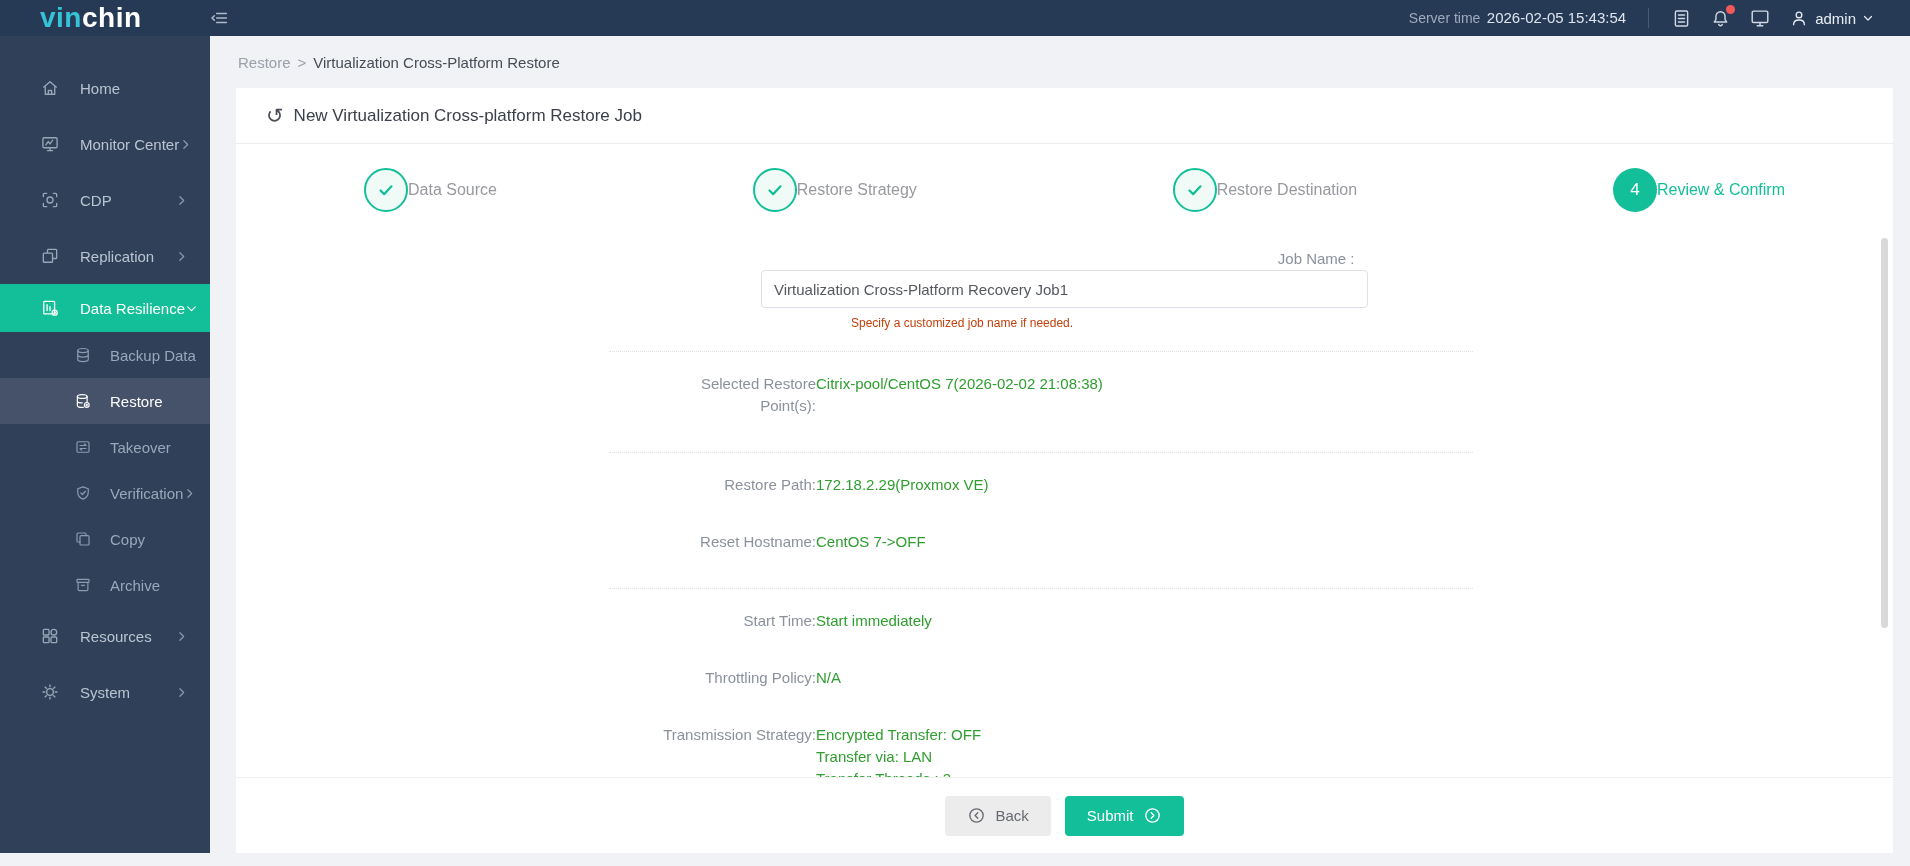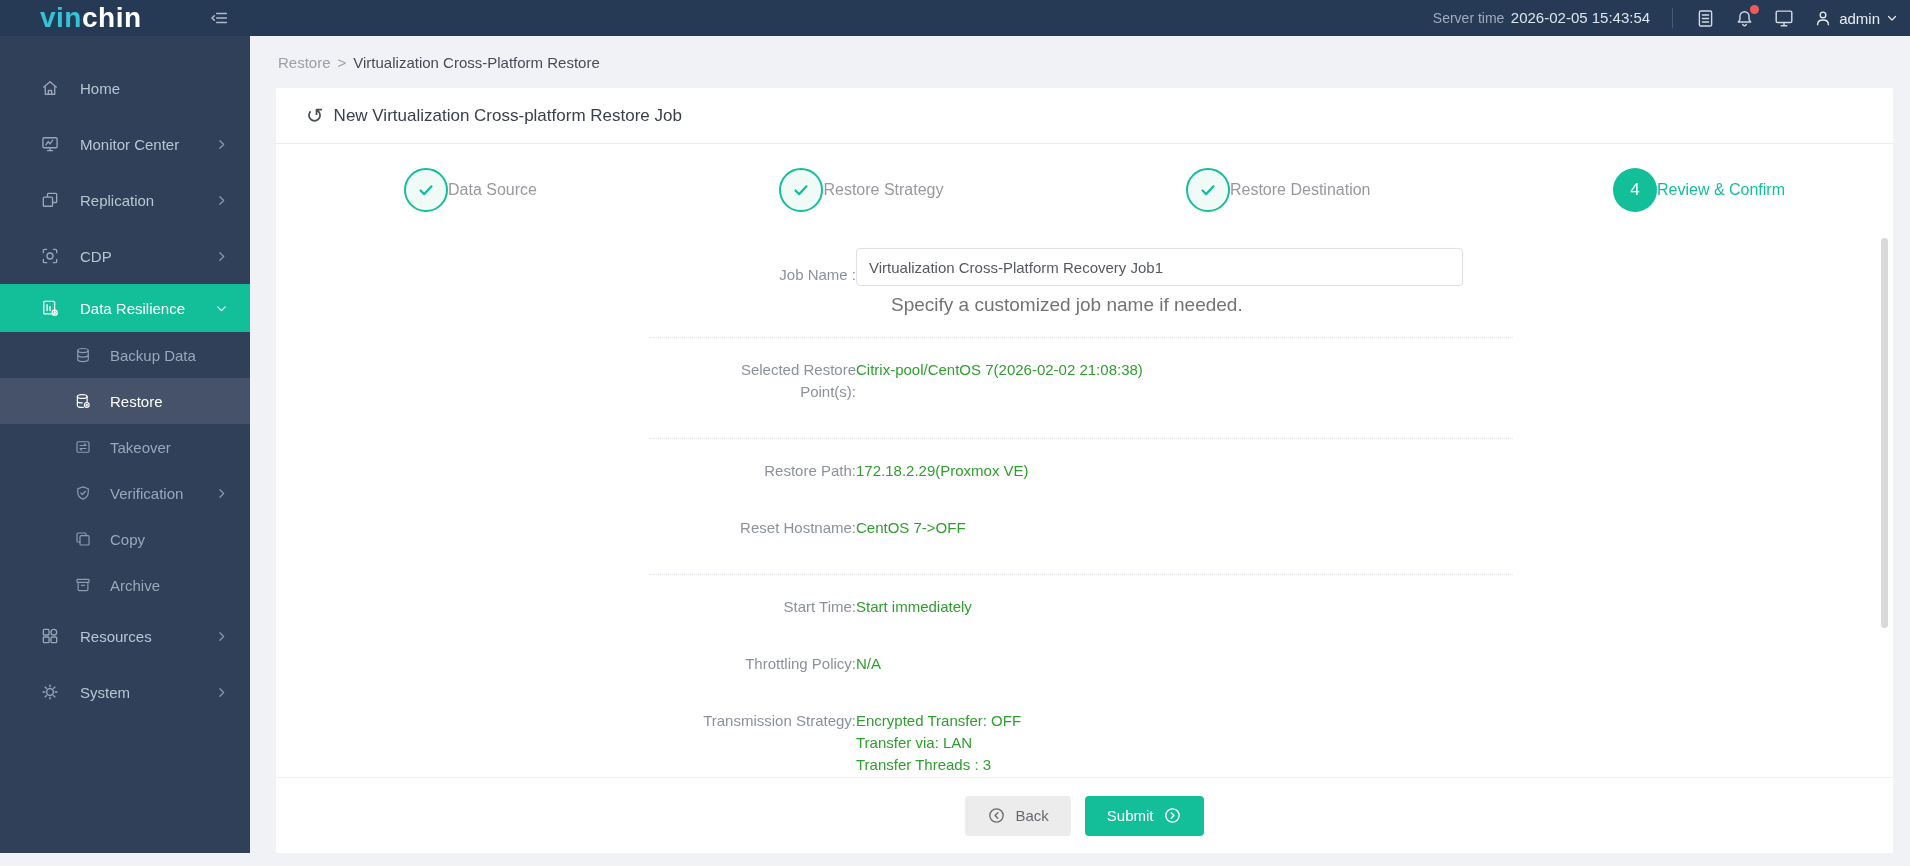--- a/index.html
+++ b/index.html
@@ -6,31 +6,31 @@
   html,body { width:1910px; height:866px; overflow:hidden; }
   body { font-family:"Liberation Sans", sans-serif; background:#f0f2f5; color:#333; }
 
   
   .topbar { height:36px; background:#273a55; display:flex; align-items:center; color:#cdd6e2; }
   .topbar-left { width:250px; display:flex; align-items:center; justify-content:space-between; padding:0 20px 0 40px; flex:none; }
   .logo { font-size:28px; font-weight:bold; letter-spacing:.5px; line-height:1; }
   .logo .lg1 { color:#35c3d7; }
   .logo .lg2 { color:#ffffff; }
   .collapse-btn { color:#aeb9c9; cursor:pointer; display:flex; }
-  .topbar-right { flex:1; display:flex; align-items:center; justify-content:flex-end; padding-right:12px; gap:18px; }
+  .topbar-right { flex:1; display:flex; align-items:center; justify-content:flex-end; padding-right:36px; gap:18px; }
   .server-time-label { color:#9fabbc; font-size:14px; }
   .server-time-value { color:#dde4ee; font-size:15px; margin-left:2px; }
   .tb-divider { width:1px; height:20px; background:#4a5a72; margin:0 4px; }
   .tb-icon { position:relative; color:#cfd8e4; display:flex; cursor:pointer; }
   .badge-dot { position:absolute; top:-3px; right:-4px; width:9px; height:9px; border-radius:50%; background:#f25a5a; }
   .user-chip { display:flex; align-items:center; gap:6px; color:#e8edf4; font-size:15px; cursor:pointer; }
 
   
   .main { display:flex; height:817px; }
-  .sidebar { width:250px; flex:none; background:#2f4058; padding-top:24px; overflow:hidden; }
+  .sidebar { width:210px; flex:none; background:#2f4058; padding-top:24px; overflow:hidden; }
   .content { flex:1; display:flex; flex-direction:column; min-width:0; }
 
   
   .nav-item { height:56px; display:flex; align-items:center; padding:0 22px 0 40px; color:#bac4d2; font-size:15px; cursor:pointer; }
   .nav-item .nav-icon { width:22px; display:flex; color:#9aa6b8; margin-right:18px; flex:none; }
   .nav-item .nav-label { flex:1; white-space:nowrap; }
   .nav-item .nav-chevron { color:#8d99ac; display:flex; }
   .nav-item.open { background:#13bf99; color:#ffffff; height:48px; }
   .nav-item.open .nav-icon, .nav-item.open .nav-chevron { color:#ffffff; }
   .nav-sub { height:46px; display:flex; align-items:center; padding:0 22px 0 74px; color:#9aa7ba; font-size:15px; cursor:pointer; }
@@ -61,23 +61,23 @@
   .step-label { font-size:16px; }
   .step.done .step-label { color:#97999e; }
   .step.active .step-label { color:#13bf99; }
 
   
   .form-scroll { flex:1; position:relative; overflow:hidden; padding-top:12px; }
   .frow { display:flex; align-items:flex-start; margin-bottom:35px; }
   .flabel { width:580px; flex:none; text-align:right; color:#8b919c; font-size:15px; line-height:22px; padding-left:405px; }
   .fvalue { font-size:15px; line-height:22px; }
   .green { color:#2f9e2f; }
-  .job-row { margin-bottom:0; align-items:flex-end; }
+  .job-row { margin-bottom:0; align-items:center;flex-direction:column; }
   .job-input { width:607px; height:38px; border:1px solid #dcdfe6; border-radius:4px; padding:0 12px; font-size:15px; color:#55595f; font-family:"Liberation Sans",sans-serif; outline:none; }
-  .hint { margin:8px 0 0 615px; font-size:19px; color:#737373; }
+  .hint { margin:8px 0 0 615px; font-size:12px; color:#c2410c; }
   .fsep { border-top:1px dotted #dfe2e6; margin:21px 0 21px 373px; width:864px; }
   .scroll-thumb { position:absolute; top:2px; right:5px; width:7px; height:390px; border-radius:4px; background:#d9d9d9; cursor:pointer; }
 
   
   .footer { height:76px; flex:none; border-top:1px solid #f0f0f0; display:flex; align-items:center; justify-content:center; gap:14px; background:#ffffff; }
   .btn { height:40px; display:inline-flex; align-items:center; gap:9px; padding:0 22px; border:none; border-radius:4px; font-size:15px; cursor:pointer; font-family:"Liberation Sans",sans-serif; }
   .btn-back { background:#ececec; color:#666a70; }
   .btn-submit { background:#13bf99; color:#ffffff; }
 
   svg { display:block; }
@@ -166,41 +166,41 @@
       <span class="nav-chevron">
         <svg width="13" height="13" viewBox="0 0 24 24" fill="none" stroke="currentColor" stroke-width="2.2" stroke-linecap="round" stroke-linejoin="round">
             <path d="M9 5 l7 7-7 7"></path>
           </svg>
       </span>
     </div>
 
 
     <div class="nav-item">
       <span class="nav-icon">
+        <svg width="20" height="20" viewBox="0 0 24 24" fill="none" stroke="currentColor" stroke-width="1.6" stroke-linecap="round" stroke-linejoin="round">
+            <path d="M4 8 V5.5 A1.5 1.5 0 0 1 5.5 4 H8 M16 4 h2.5 A1.5 1.5 0 0 1 20 5.5 V8 M20 16 v2.5 a1.5 1.5 0 0 1 -1.5 1.5 H16 M8 20 H5.5 A1.5 1.5 0 0 1 4 18.5 V16"></path>
+            <circle cx="12" cy="12" r="3.6"></circle>
+          </svg>
+      </span>
+      <span class="nav-label">CDP</span>
+      <span class="nav-chevron">
+        <svg width="13" height="13" viewBox="0 0 24 24" fill="none" stroke="currentColor" stroke-width="2.2" stroke-linecap="round" stroke-linejoin="round">
+            <path d="M9 5 l7 7-7 7"></path>
+          </svg>
+      </span>
+    </div>
+
+    <div class="nav-item">
+      <span class="nav-icon">
         <svg width="20" height="20" viewBox="0 0 24 24" fill="none" stroke="currentColor" stroke-width="1.6" stroke-linejoin="round">
             <rect x="4" y="8.5" width="11" height="11" rx="1"></rect>
             <path d="M9 8.5 V5 a1 1 0 0 1 1-1 h9 a1 1 0 0 1 1 1 v9 a1 1 0 0 1 -1 1 h-3.5"></path>
           </svg>
       </span>
       <span class="nav-label">Replication</span>
-      <span class="nav-chevron">
-        <svg width="13" height="13" viewBox="0 0 24 24" fill="none" stroke="currentColor" stroke-width="2.2" stroke-linecap="round" stroke-linejoin="round">
-            <path d="M9 5 l7 7-7 7"></path>
-          </svg>
-      </span>
-    </div>
-
-    <div class="nav-item">
-      <span class="nav-icon">
-        <svg width="20" height="20" viewBox="0 0 24 24" fill="none" stroke="currentColor" stroke-width="1.6" stroke-linecap="round" stroke-linejoin="round">
-            <path d="M4 8 V5.5 A1.5 1.5 0 0 1 5.5 4 H8 M16 4 h2.5 A1.5 1.5 0 0 1 20 5.5 V8 M20 16 v2.5 a1.5 1.5 0 0 1 -1.5 1.5 H16 M8 20 H5.5 A1.5 1.5 0 0 1 4 18.5 V16"></path>
-            <circle cx="12" cy="12" r="3.6"></circle>
-          </svg>
-      </span>
-      <span class="nav-label">CDP</span>
       <span class="nav-chevron">
         <svg width="13" height="13" viewBox="0 0 24 24" fill="none" stroke="currentColor" stroke-width="2.2" stroke-linecap="round" stroke-linejoin="round">
             <path d="M9 5 l7 7-7 7"></path>
           </svg>
       </span>
     </div>
 
     <div class="nav-item open">
       <span class="nav-icon">
         <svg width="20" height="20" viewBox="0 0 24 24" fill="none" stroke="currentColor" stroke-width="1.6" stroke-linecap="round" stroke-linejoin="round">

